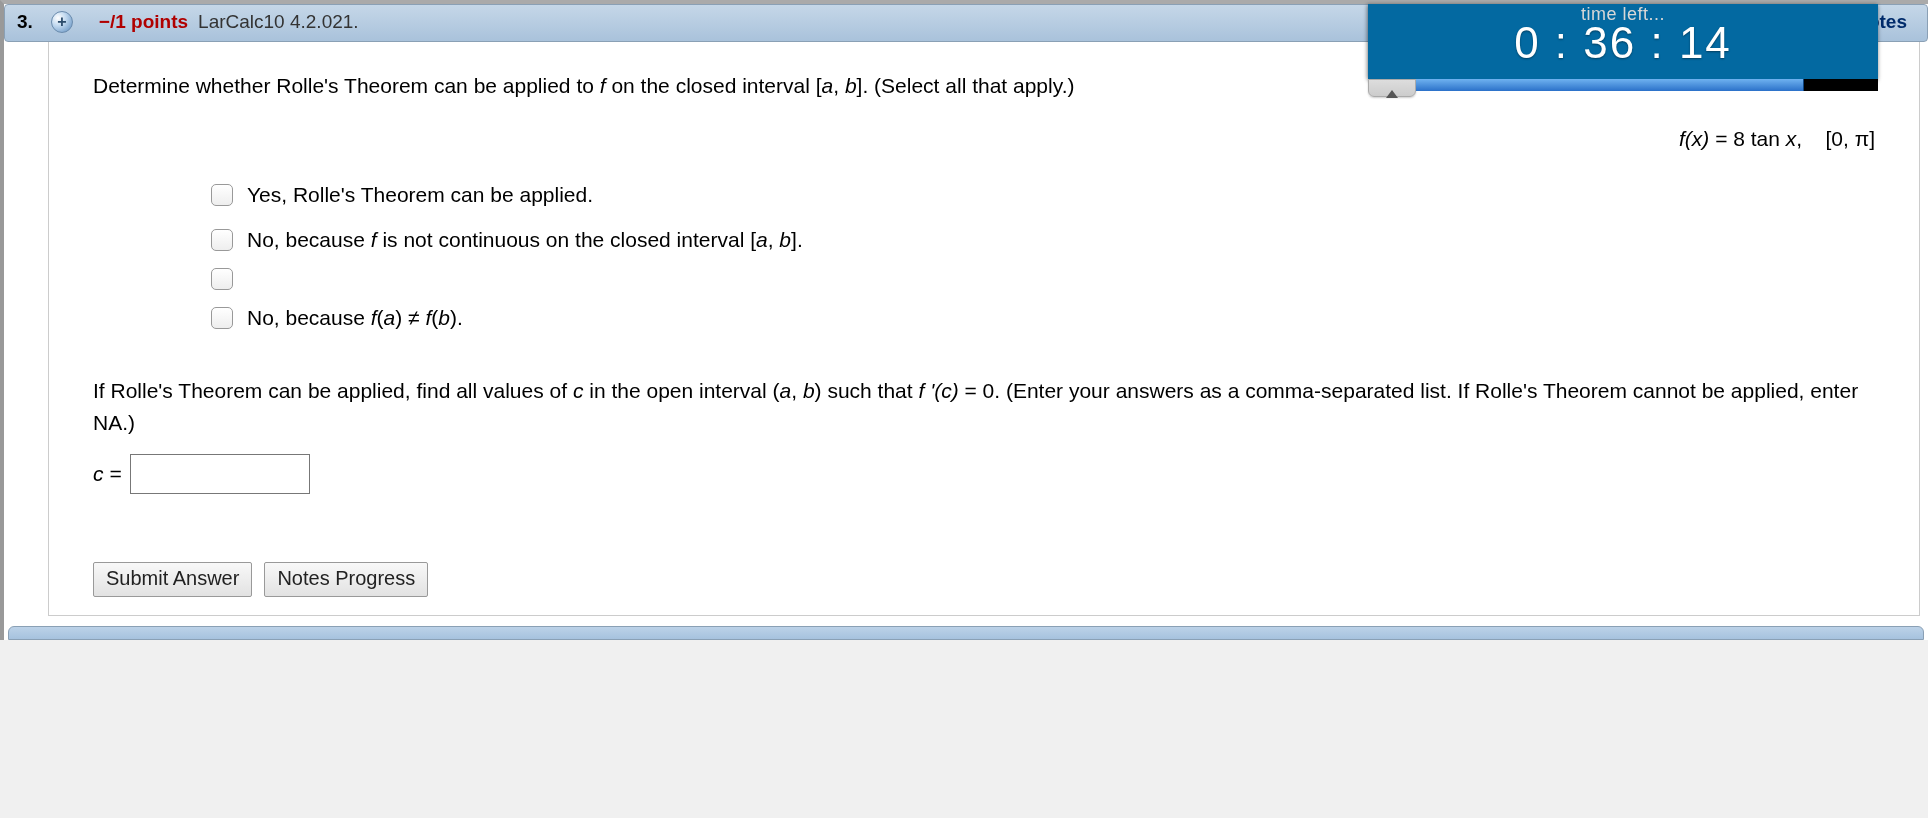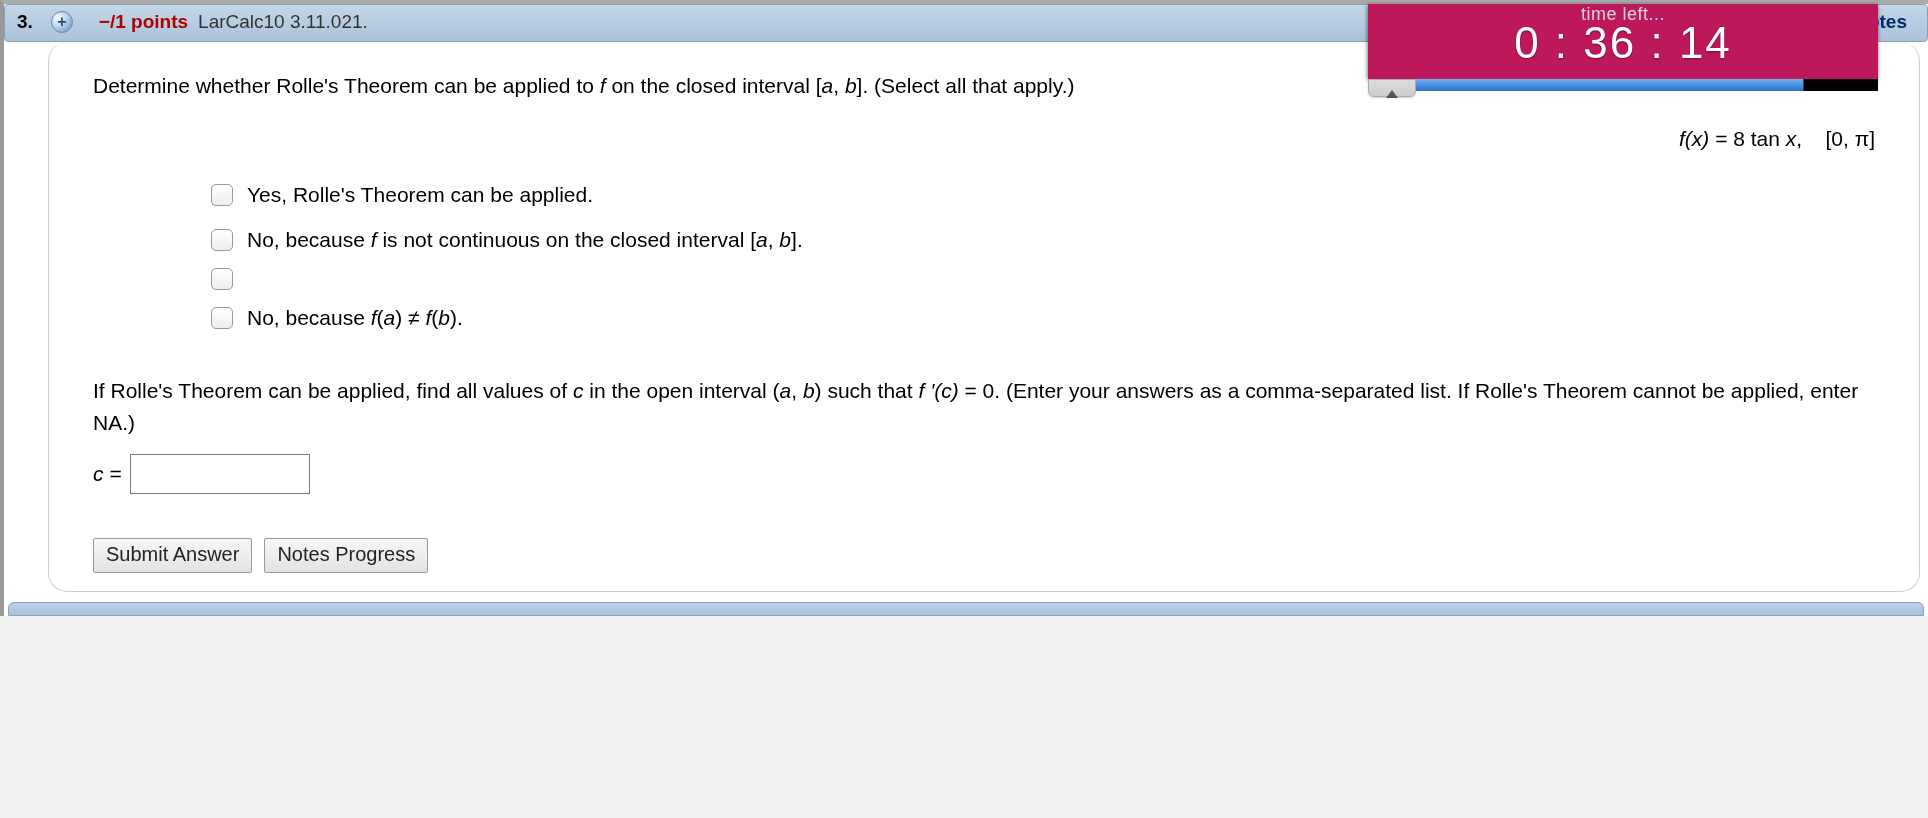--- a/index.html
+++ b/index.html
@@ -72,21 +72,20 @@
   
   .qbody {
     background: #fff;
     padding: 28px 44px 18px 44px;
     margin: 0 8px 10px 44px;
     border-left: 1px solid #ccc;
     border-right: 1px solid #ccc;
     border-bottom: 1px solid #ccc;
     font-size: 21px;
     line-height: 1.55;
-    border-radius: 19px;
   }
   .fml { margin: 20px 0 24px 120px; font-style: italic; text-align: right; }
   .fml .up { font-style: normal; }
   .choices { margin: 0 0 40px 82px; }
   .choice {
     display: flex;
     align-items: center;
     gap: 14px;
     margin: 12px 0;
     padding-left: 36px;
@@ -118,27 +117,28 @@
   }
   .btnrow { margin-top: 44px; display: flex; gap: 12px; }
   .btn {
     font-size: 20px;
     padding: 4px 12px 6px 12px;
     background: linear-gradient(#f8f8f8, #e2e2e2);
     border: 1px solid #999;
     border-radius: 2px;
     cursor: pointer;
     color: #222;
+    margin-top: 24px;
   }
   
   .timer-overlay {
     position: absolute;
     top: 0; right: 50px;
     width: 510px;
-    background: #be185d;
+    background: #0369a1;
     color: #fff;
     padding: 4px 16px 12px 16px;
     box-shadow: -1px 0 4px rgba(0,0,0,.3), 0 2px 4px rgba(0,0,0,.3);
     text-align: center;
     z-index: 10;
   }
   .timer-title { color: #d7d7d7; font-size: 18px; margin-top: -4px; letter-spacing: .5px; }
   .timer-time {
     font-size: 44px;
     font-weight: 300;
@@ -191,21 +191,21 @@
 </style>
 </head>
 <body>
 
 <div class="wrapper">
 
   <div class="qheader">
     <span class="qnum">3.</span>
     <span class="expand-btn">+</span>
     <span class="points">−/1 points</span>
-    <span class="sourceref">LarCalc10 3.11.021.</span>
+    <span class="sourceref">LarCalc10 4.2.021.</span>
     <span class="mynotes">
       <span class="mynotes-icon"></span>
       <span>My Notes</span>
     </span>
   </div>
 
   <div class="timer-overlay">
     <div class="timer-title">time left...</div>
     <div class="timer-time">0 : 36 : 14</div>
     <div class="timer-handle"><span></span></div>

